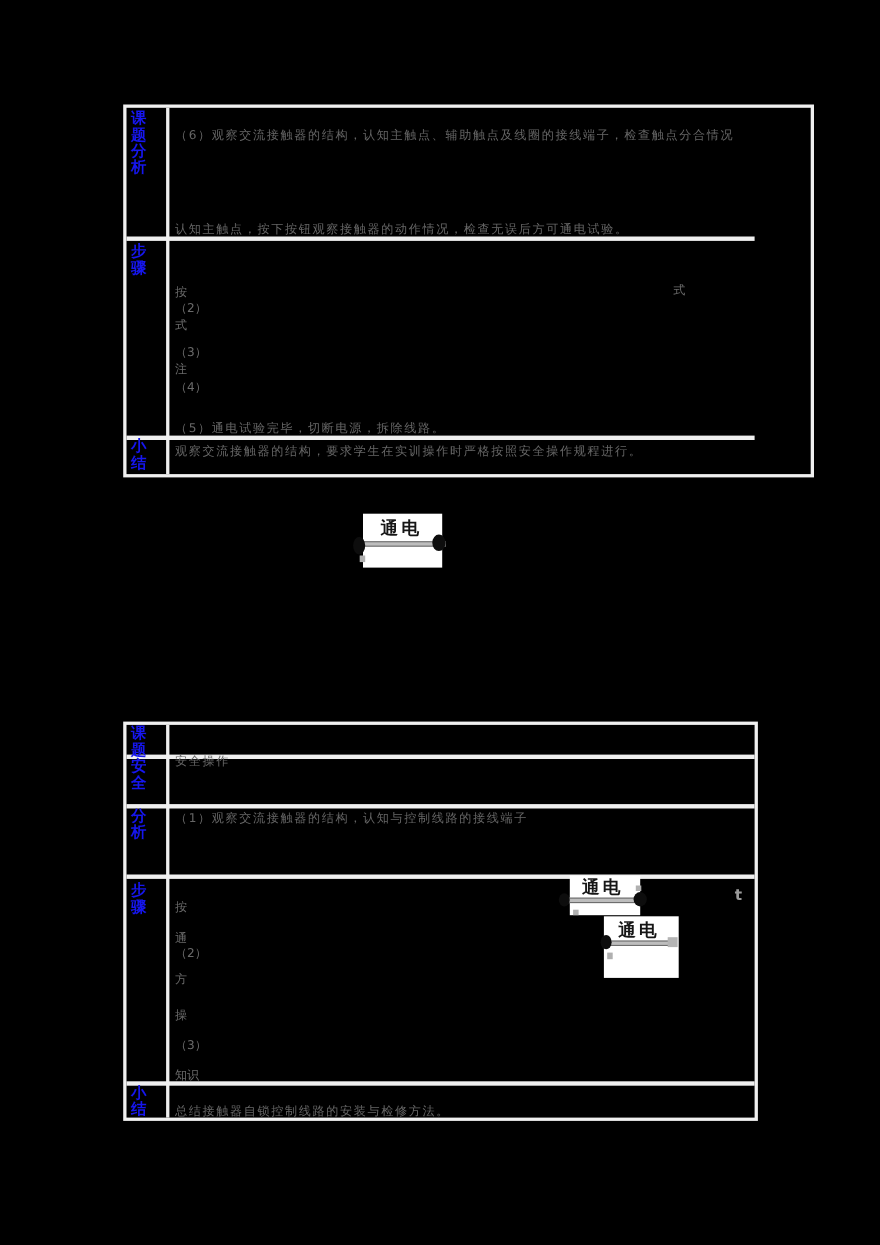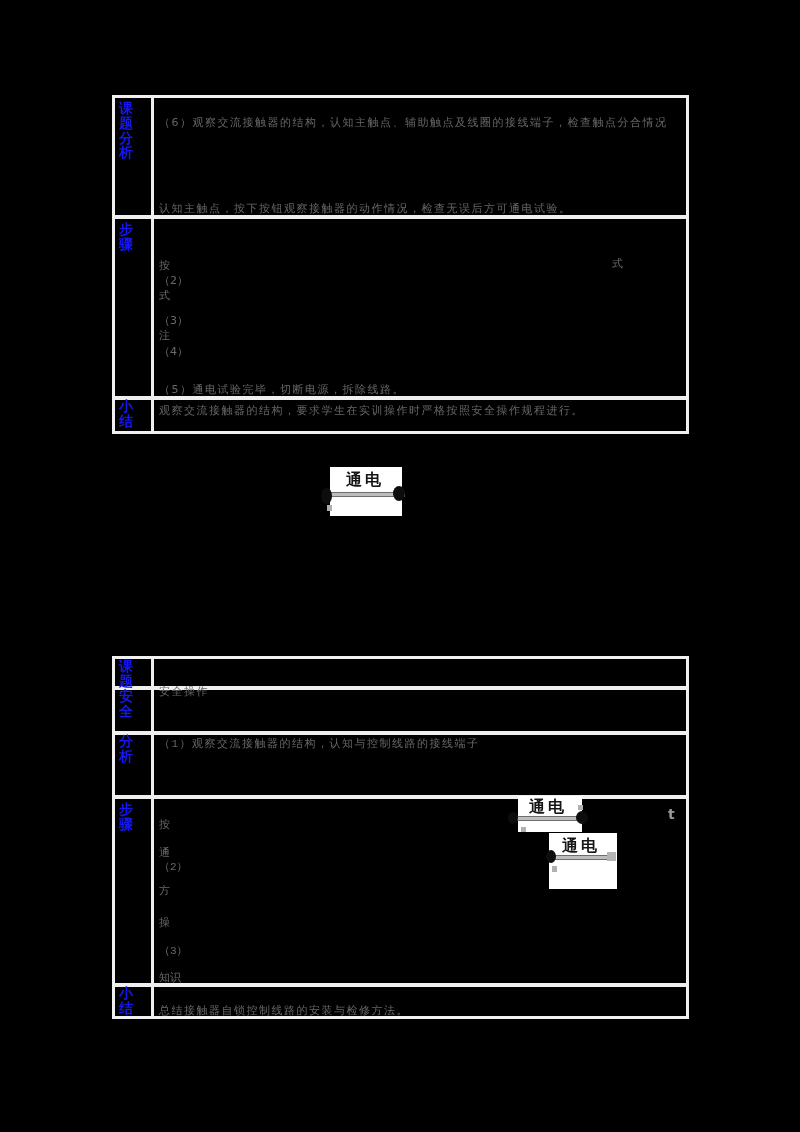--- a/index.html
+++ b/index.html
@@ -33,21 +33,21 @@
     border-top:1px solid #6e6e6e;border-bottom:1px solid #6e6e6e;
   }
   .dot{position:absolute;background:#0d0d0d;border-radius:50%;}
   .tick{position:absolute;background:#b0b0b0;}
   .sq{position:absolute;background:#b4b4b4;}
   .stray{position:absolute;color:#9a9a9a;font-size:14px;font-weight:bold;}
 </style>
 </head>
 <body>
 
-<div class="tbl" style="left:112px;top:95px;width:577px;height:339px;">
+<div class="tbl" style="left:112px;top:95px;width:628px;height:339px;">
   <div class="vdiv" style="left:36px;height:333px;"></div>
   <div class="hdiv" style="top:117px;width:571px;"></div>
   <div class="hdiv" style="top:298px;width:571px;"></div>
 
   <div class="vlabel" style="left:2px;top:3px;">课题分析</div>
   <div class="gline" style="left:44px;top:17px;width:517px;">（6）观察交流接触器的结构，认知主触点、辅助触点及线圈的接线端子，检查触点分合情况</div>
   <div class="gline" style="left:44px;top:103px;width:500px;">认知主触点，按下按钮观察接触器的动作情况，检查无误后方可通电试验。</div>
 
   <div class="vlabel" style="left:2px;top:124px;">步骤</div>
   <div class="gfrag" style="left:44px;top:160px;">按</div>
@@ -63,21 +63,21 @@
   <div class="gline" style="left:44px;top:305px;width:515px;">观察交流接触器的结构，要求学生在实训操作时严格按照安全操作规程进行。</div>
 </div>
 
 <div class="callout" style="left:330px;top:467px;width:72px;height:49px;"></div>
 <div class="co-label" style="left:346px;top:470px;">通电</div>
 <div class="co-line" style="left:325px;top:492px;width:80px;"></div>
 <div class="dot" style="left:321px;top:488px;width:11px;height:16px;"></div>
 <div class="dot" style="left:393px;top:486px;width:12px;height:15px;"></div>
 <div class="tick" style="left:327px;top:505px;width:5px;height:6px;"></div>
 
-<div class="tbl" style="left:112px;top:656px;width:577px;height:363px;font-family:Liberation Mono, monospace;">
+<div class="tbl" style="left:112px;top:656px;width:577px;height:363px;">
   <div class="vdiv" style="left:36px;height:357px;"></div>
   <div class="hdiv" style="top:27px;width:571px;"></div>
   <div class="hdiv" style="top:72px;width:571px;"></div>
   <div class="hdiv" style="top:136px;width:571px;"></div>
   <div class="hdiv" style="top:324px;width:571px;"></div>
 
   <div class="vlabel" style="left:2px;top:1px;">课题</div>
 
   <div class="vlabel" style="left:2px;top:31px;">安全</div>
   <div class="gline" style="left:44px;top:25px;width:120px;">安全操作</div>

